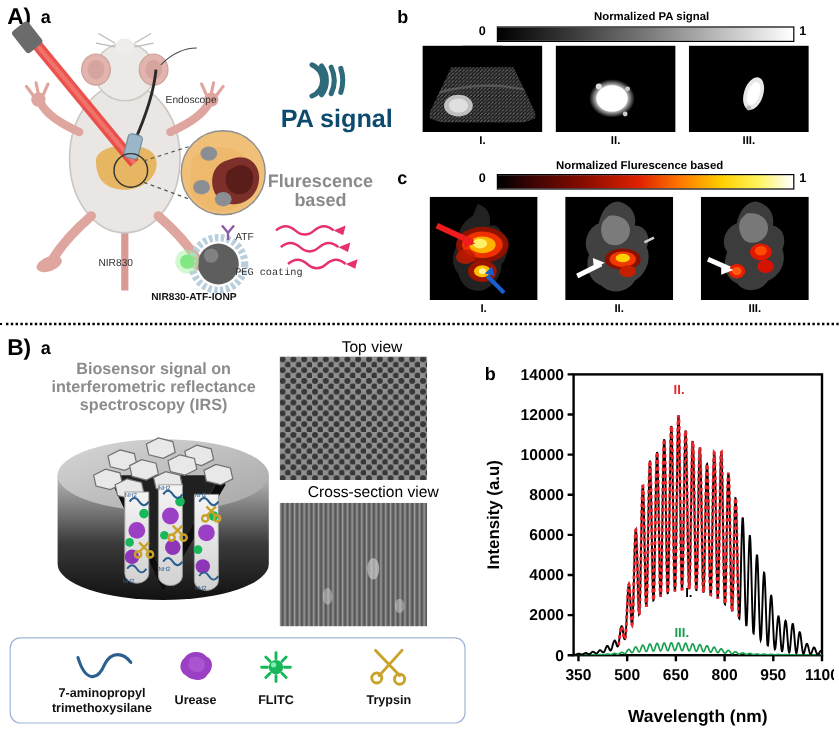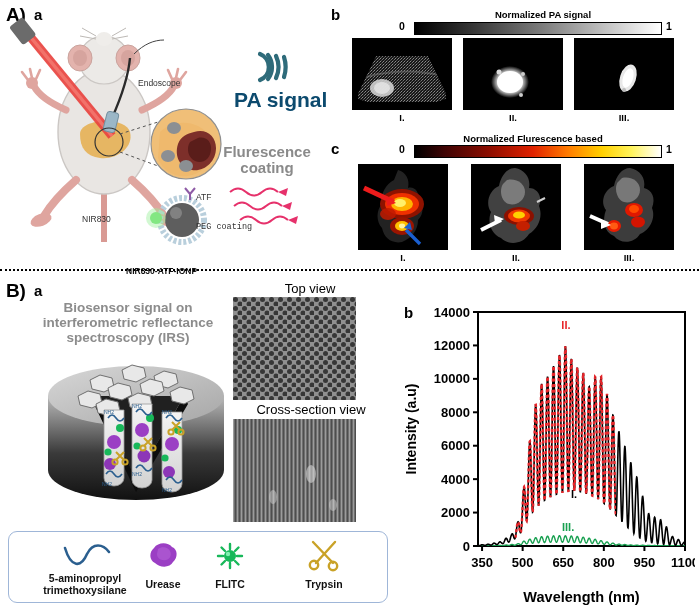--- a/index.html
+++ b/index.html
@@ -44,21 +44,21 @@
   .fl-label {
     font-size: 15px; font-weight: bold; color: #8a8a8a;
     text-align: center; line-height: 1.08; white-space: nowrap;
   }
 
   
   .ill-text {
     font-size: 8.5px; color: #333; white-space: nowrap;
   }
   .ill-text-b {
-    font-size: 8.5px; color: #111; font-weight: bold; white-space: nowrap; margin-top: 24px;
+    font-size: 8.5px; color: #111; font-weight: bold; white-space: nowrap;
   }
 
   
   .cbar-title {
     font-size: 9.5px; font-weight: bold; color: #000;
     text-align: center; white-space: nowrap;
   }
   .cbar {
     height: 11px; border: 1px solid #000;
   }
@@ -188,21 +188,21 @@
       <path d="M8 34 A14 14 0 0 0 8 8"></path>
       <path d="M16 33 A20 20 0 0 0 16 9"></path>
       <path d="M24 32 A26 26 0 0 0 24 10"></path>
       <path d="M32 31 A32 32 0 0 0 32 11"></path>
     </g>
   </svg>
 </div>
 <div class="abs pa-label" style="left:234px; top:88px;">PA signal</div>
 
 <div class="abs fl-label" style="left:212px; top:144px; width:110px;">Flurescence</div>
-<div class="abs fl-label" style="left:212px; top:160px; width:110px;">coating</div>
+<div class="abs fl-label" style="left:212px; top:160px; width:110px;">based</div>
 <div class="abs" style="left:228px; top:182px;">
   <svg width="92" height="50" viewBox="0 0 92 50">
     <g fill="none" stroke="#e6316b" stroke-width="2">
       <path d="M2 10 q8 -7 16 0 q8 7 16 0 q8 -7 16 0" marker-end="url(#ar)"></path>
       <path d="M6 24 q8 -7 16 0 q8 7 16 0 q8 -7 16 0"></path>
       <path d="M12 38 q8 -7 16 0 q8 7 16 0 q8 -7 16 0"></path>
     </g>
     <g fill="#e6316b">
       <path d="M50 10 l10 -4 l-2 8 z"></path>
       <path d="M54 24 l10 -4 l-2 8 z"></path>
@@ -495,21 +495,21 @@
   </svg>
 </div>
 
 <div class="abs legend-box">
 
   <div class="abs" style="left:52px; top:10px;">
     <svg width="54" height="28" viewBox="0 0 54 28">
       <path d="M4 6 C10 26 20 26 26 12 C32 0 42 2 48 10" fill="none" stroke="#2b5f8f" stroke-width="2.6" stroke-linecap="round"></path>
     </svg>
   </div>
-  <div class="abs legend-label" style="left:6px; top:41px; width:140px;">5-aminopropyl</div>
+  <div class="abs legend-label" style="left:6px; top:41px; width:140px;">7-aminopropyl</div>
   <div class="abs legend-label" style="left:6px; top:53px; width:140px;">trimethoxysilane</div>
 
   <div class="abs" style="left:137px; top:8px;">
     <svg width="34" height="30" viewBox="0 0 34 30">
       <path d="M8 8 C12 2 22 2 26 7 C32 9 32 18 27 22 C24 28 14 28 9 23 C3 20 3 12 8 8 Z" fill="#9b3fc4"></path>
       <path d="M12 9 C16 6 22 7 24 11 C26 15 24 19 20 20 C15 21 11 18 11 14 Z" fill="#b05ed4" opacity="0.7"></path>
     </svg>
   </div>
   <div class="abs legend-label" style="left:118px; top:47px; width:72px;">Urease</div>
 

